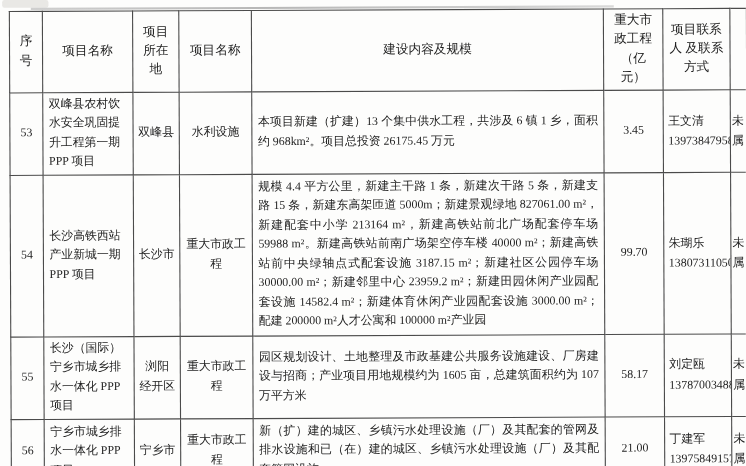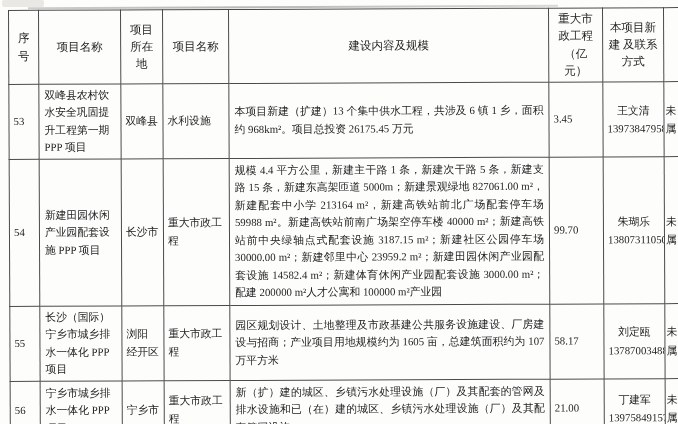--- a/index.html
+++ b/index.html
@@ -38,24 +38,24 @@
     vertical-align:middle;
     font-weight:normal;
     overflow:hidden;
   }
   .doc th{
     font-size:11.5px;text-align:center;line-height:1.5;color:#1d1d1d;
   }
   .doc td{
     font-size:10.8px;line-height:1.62;color:#232323;
   }
-  td.no,td.loc,td.ind,td.inv{margin-top:11px;}
+  td.no,td.loc,td.ind,td.inv{text-align:center;margin-top:11px;}
   td.name{text-align:left;padding-left:5px;margin-left:36px;}
   td.content{text-align:justify;padding:3px 5px;}
-  td.contact{text-align:center;}
+  td.contact{text-align:left;}
   td.contact .cline{display:block;line-height:1.7;}
   td.frag{padding:1px 1px;text-align:left;}
   td.frag .fline{display:block;line-height:1.7;}
   tr.h{height:34px;}
   tr.r53{height:58px;}
   tr.r54{height:112px;}
   tr.r55{height:50px;}
   tr.r56{height:42px;}
 </style>
 </head>
@@ -76,21 +76,21 @@
       <col class="c-frag">
   </colgroup>
   <tbody>
       <tr class="h">
     <th>序号</th>
     <th>项目名称</th>
     <th>项目 所在地</th>
     <th>项目名称</th>
     <th>建设内容及规模</th>
     <th>重大市政工程 （亿元）</th>
-    <th>本项目新建 及联系方式</th>
+    <th>项目联系人 及联系方式</th>
     <th></th>
   </tr>
 
   <tr class="r53">
     <td class="no">53</td>
     <td class="name">双峰县农村饮水安全巩固提升工程第一期 PPP 项目</td>
     <td class="loc">双峰县</td>
     <td class="ind">水利设施</td>
     <td class="content">本项目新建（扩建）13 个集中供水工程，共涉及 6 镇 1 乡，面积约 968km²。项目总投资 26175.45 万元</td>
     <td class="inv">3.45</td>
@@ -99,21 +99,21 @@
       <span class="cline">13973847958</span>
     </td>
     <td class="frag">
       <span class="fline">未</span>
       <span class="fline">属</span>
     </td>
   </tr>
 
   <tr class="r54">
     <td class="no">54</td>
-    <td class="name">新建田园休闲产业园配套设施 PPP 项目</td>
+    <td class="name">长沙高铁西站产业新城一期 PPP 项目</td>
     <td class="loc">长沙市</td>
     <td class="ind">重大市政工程</td>
     <td class="content">规模 4.4 平方公里，新建主干路 1 条，新建次干路 5 条，新建支路 15 条，新建东高架匝道 5000m；新建景观绿地 827061.00 m²，新建配套中小学 213164 m²，新建高铁站前北广场配套停车场 59988 m²。新建高铁站前南广场架空停车楼 40000 m²；新建高铁站前中央绿轴点式配套设施 3187.15 m²；新建社区公园停车场 30000.00 m²；新建邻里中心 23959.2 m²；新建田园休闲产业园配套设施 14582.4 m²；新建体育休闲产业园配套设施 3000.00 m²；配建 200000 m²人才公寓和 100000 m²产业园</td>
     <td class="inv">99.70</td>
     <td class="contact">
       <span class="cline">朱瑚乐</span>
       <span class="cline">13807311050</span>
     </td>
     <td class="frag">
       <span class="fline">未</span>

